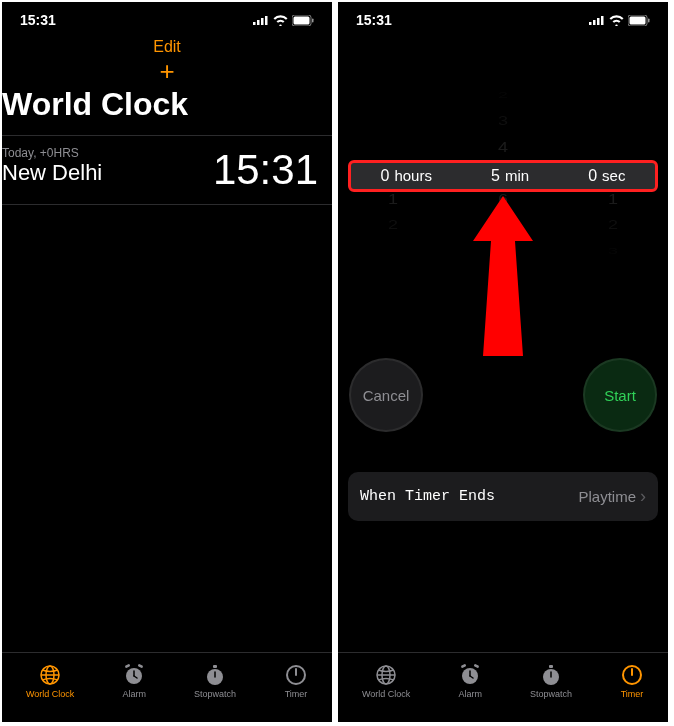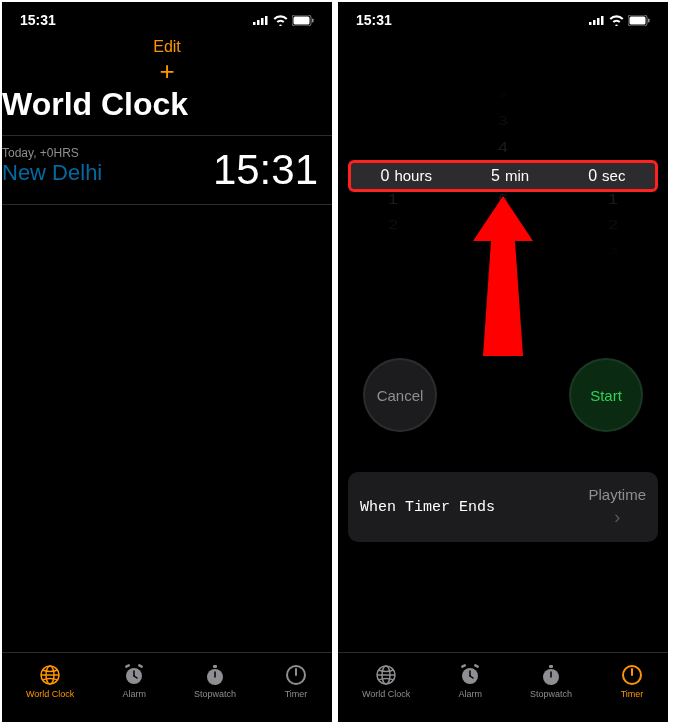--- a/index.html
+++ b/index.html
@@ -52,21 +52,21 @@
     .clock-list { flex: 1; }
     .clock-row {
       border-top: 0.5px solid #2c2c2e;
       border-bottom: 0.5px solid #2c2c2e;
       display: flex;
       justify-content: space-between;
       padding: 10px 14px 10px 0;
     }
     .clock-meta { display: flex; flex-direction: column; }
     .clock-offset { color: #8e8e93; font-size: 12px; }
-    .clock-city { color: #0369a1; font-size: 22px; }
+    .clock-city { color: #ffffff; font-size: 22px; }
     .clock-time { color: #fff; font-size: 42px; font-weight: 300; }
     .tabbar {
       height: 70px;
       background: #000;
       border-top: 0.5px solid #2c2c2e;
       display: flex;
       justify-content: space-around;
       align-items: center;
       padding-bottom: 14px;
     }
@@ -100,35 +100,35 @@
       display: flex; align-items: center; justify-content: space-around;
       border: 3px solid #ff2020;
     }
     .picker-bar-item { color: #fff; font-size: 16px; display: flex; gap: 5px; align-items: baseline; }
     .picker-bar-item .unit { font-size: 15px; }
     .arrow-overlay {
       position: absolute; left: 50%; top: 128px; transform: translateX(-50%);
       pointer-events: none;
     }
     .btn-row {
-      display: flex; justify-content: space-between; padding: 0 25px; margin-top: 60px;
+      display: flex; justify-content: space-between; padding: 0 11px; margin-top: 60px;
     }
     .round-btn {
       width: 74px; height: 74px; border-radius: 50%;
       display: flex; align-items: center; justify-content: center;
       font-size: 15px; border: 2px solid rgba(255,255,255,0.07);
     }
     .cancel-btn { background: #1c1c1e; color: #8e8e93; }
     .start-btn { background: #0a2a12; color: #30d158; }
     .timer-sound-row {
       margin: 40px 10px 0 10px; background: #1c1c1e; border-radius: 10px;
       padding: 14px 12px; display: flex; justify-content: space-between; align-items: center;
     }
     .timer-sound-label { color: #fff; font-size: 15px; font-family: Liberation Mono, monospace; }
-    .timer-sound-value { color: #8e8e93; font-size: 15px; display: flex; gap: 4px; align-items: center; flex-direction: column; }
+    .timer-sound-value { color: #8e8e93; font-size: 15px; display: flex; gap: 4px; align-items: center; }
     .chevron { color: #5a5a5e; font-size: 18px; }
     .spacer { flex: 1; }
   </style>
 </head>
 <body>
 
 <div class="phone">
   <div class="status-bar">
     <span>15:31</span>
     <span class="status-icons">

